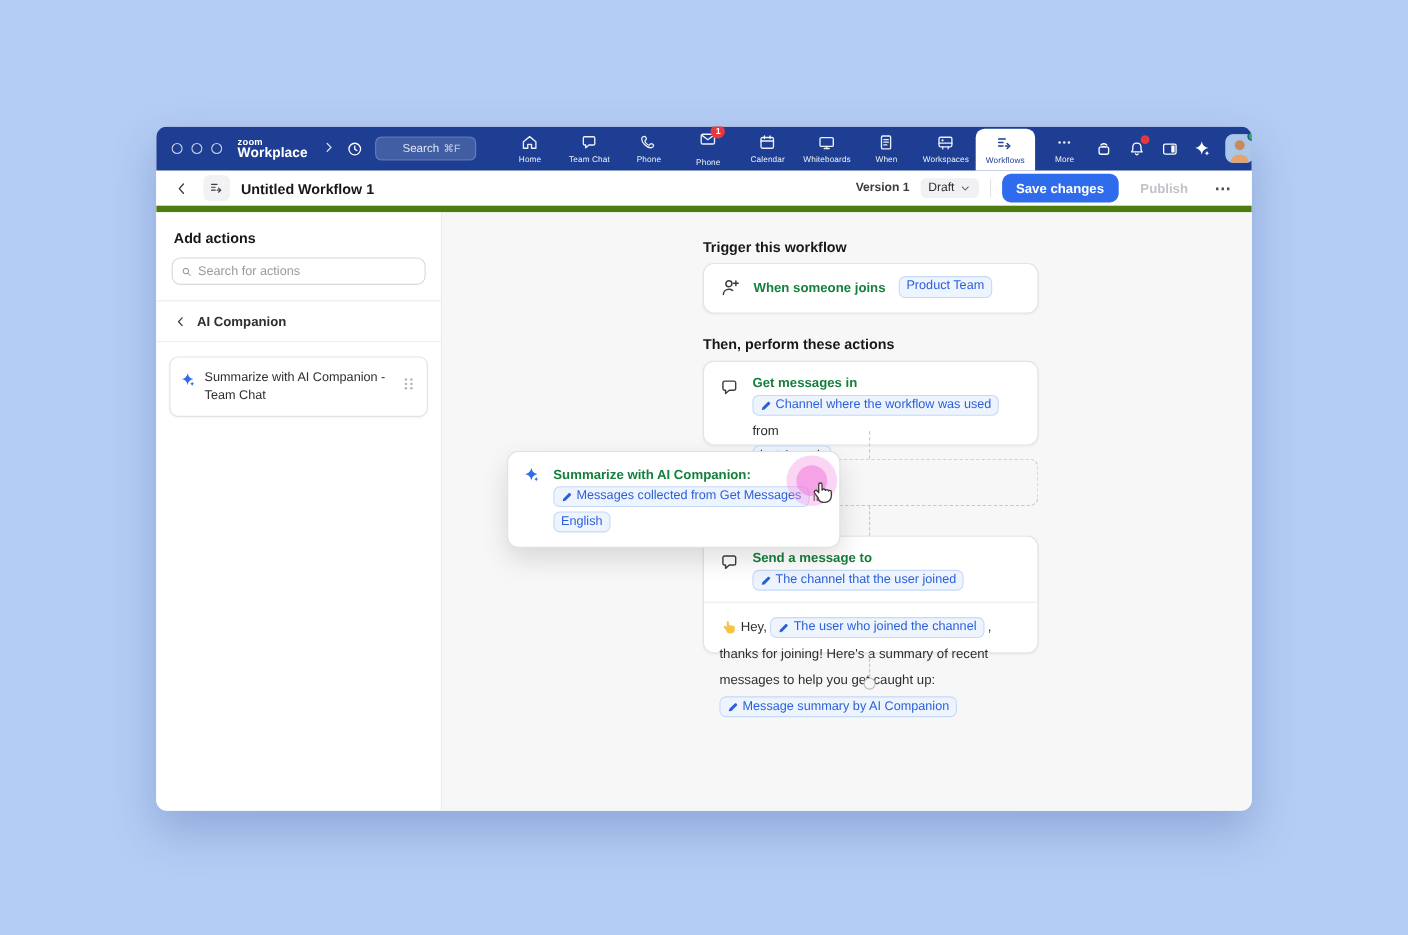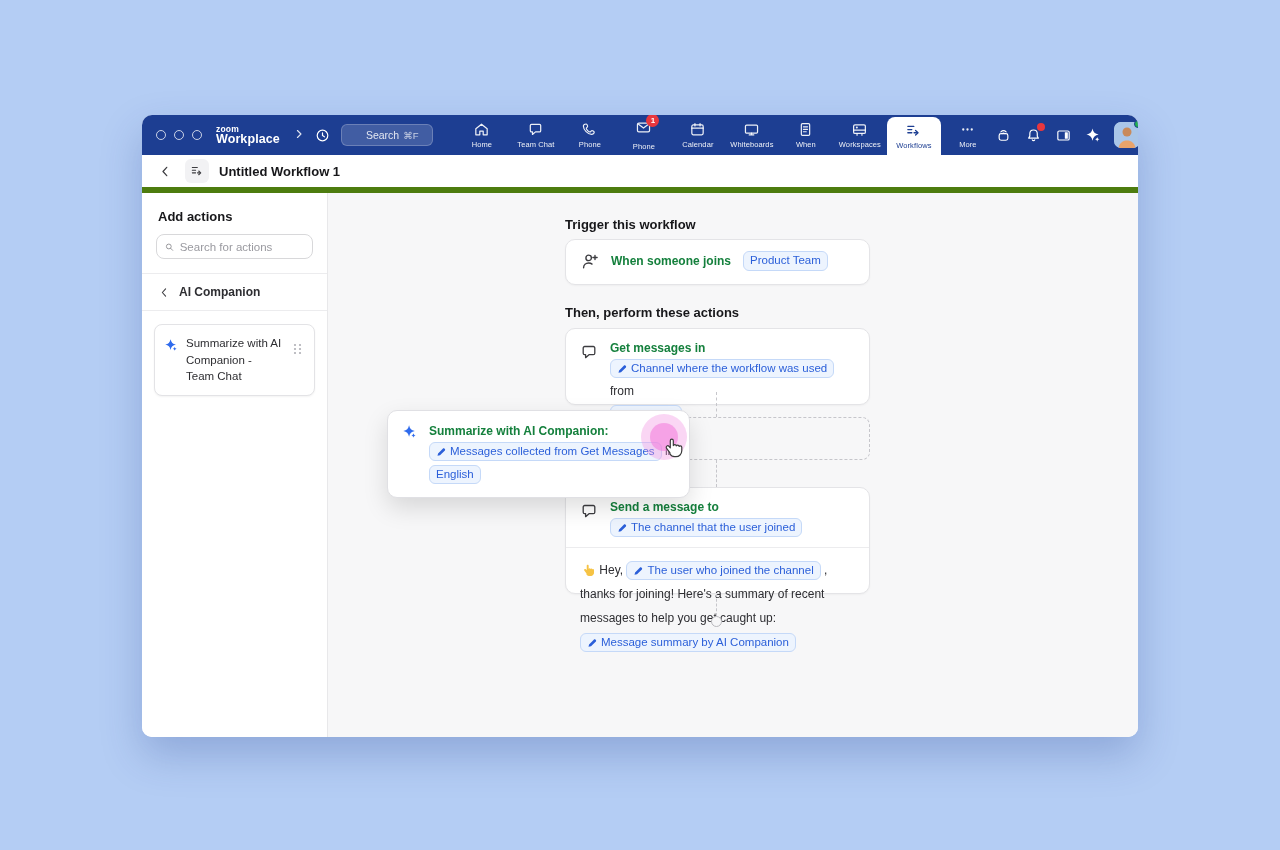--- a/index.html
+++ b/index.html
@@ -80,21 +80,21 @@
     background:#2f6bed; color:#fff; border:none; border-radius:8px; font-size:12px;
     font-weight:600; padding:6px 13px; font-family:inherit; cursor:pointer;
   }
   .publishbtn {
     background:transparent; border:none; color:#c2c2c9; font-size:12px; font-weight:600;
     padding:6px 10px; font-family:inherit;
   }
   .morebtn { color:#4a4a4e; font-size:15px; letter-spacing:1px; font-weight:700; padding:0 4px; }
   
   .workarea { flex:1; display:flex; min-height:0; }
-  .sidebar { width:186px; background:#fff; border-right:1px solid #e8e8ea; flex-shrink:0; }
+  .sidebar { width:260px; background:#fff; border-right:1px solid #e8e8ea; flex-shrink:0; }
   .sb-title { font-size:13px; font-weight:700; color:#17171a; margin:16px 16px 10px; }
   .sb-search {
     margin:0 14px 14px; height:25px; border:1px solid #d8d8da; border-radius:8px;
     display:flex; align-items:center; padding:0 7px; gap:5px; color:#8a8a8e;
   }
   .sb-search input {
     border:none; outline:none; font-size:11.5px; width:100%; font-family:inherit;
     color:#3c3c40; background:transparent;
   }
   .sb-search input::placeholder { color:#9a9aa0; }
@@ -393,20 +393,33 @@
         <svg width="15" height="15" viewBox="0 0 18 18">
           <use href="#i-chev-left"></use>
         </svg>
       </span>
     <span class="wficonchip">
         <svg width="14" height="14" viewBox="0 0 18 18">
           <use href="#i-workflows"></use>
         </svg>
       </span>
     <span class="wftitle">Untitled Workflow 1</span>
+    <div class="hd-right">
+      <span class="version">Version 1</span>
+      <span class="draftpill">
+        <span>Draft</span>
+        <svg width="11" height="11" viewBox="0 0 18 18" style="color:#5a5a60">
+            <use href="#i-chev-down"></use>
+          </svg>
+      </span>
+      <span class="vdiv"></span>
+      <button class="savebtn">Save changes</button>
+      <button class="publishbtn">Publish</button>
+      <span class="morebtn">⋯</span>
+    </div>
   </div>
 
   <div class="workarea">
 
     <div class="sidebar">
       <div class="sb-title">Add actions</div>
       <div class="sb-search">
         <svg width="12" height="12" viewBox="0 0 16 16">
             <use href="#i-search"></use>
           </svg>

